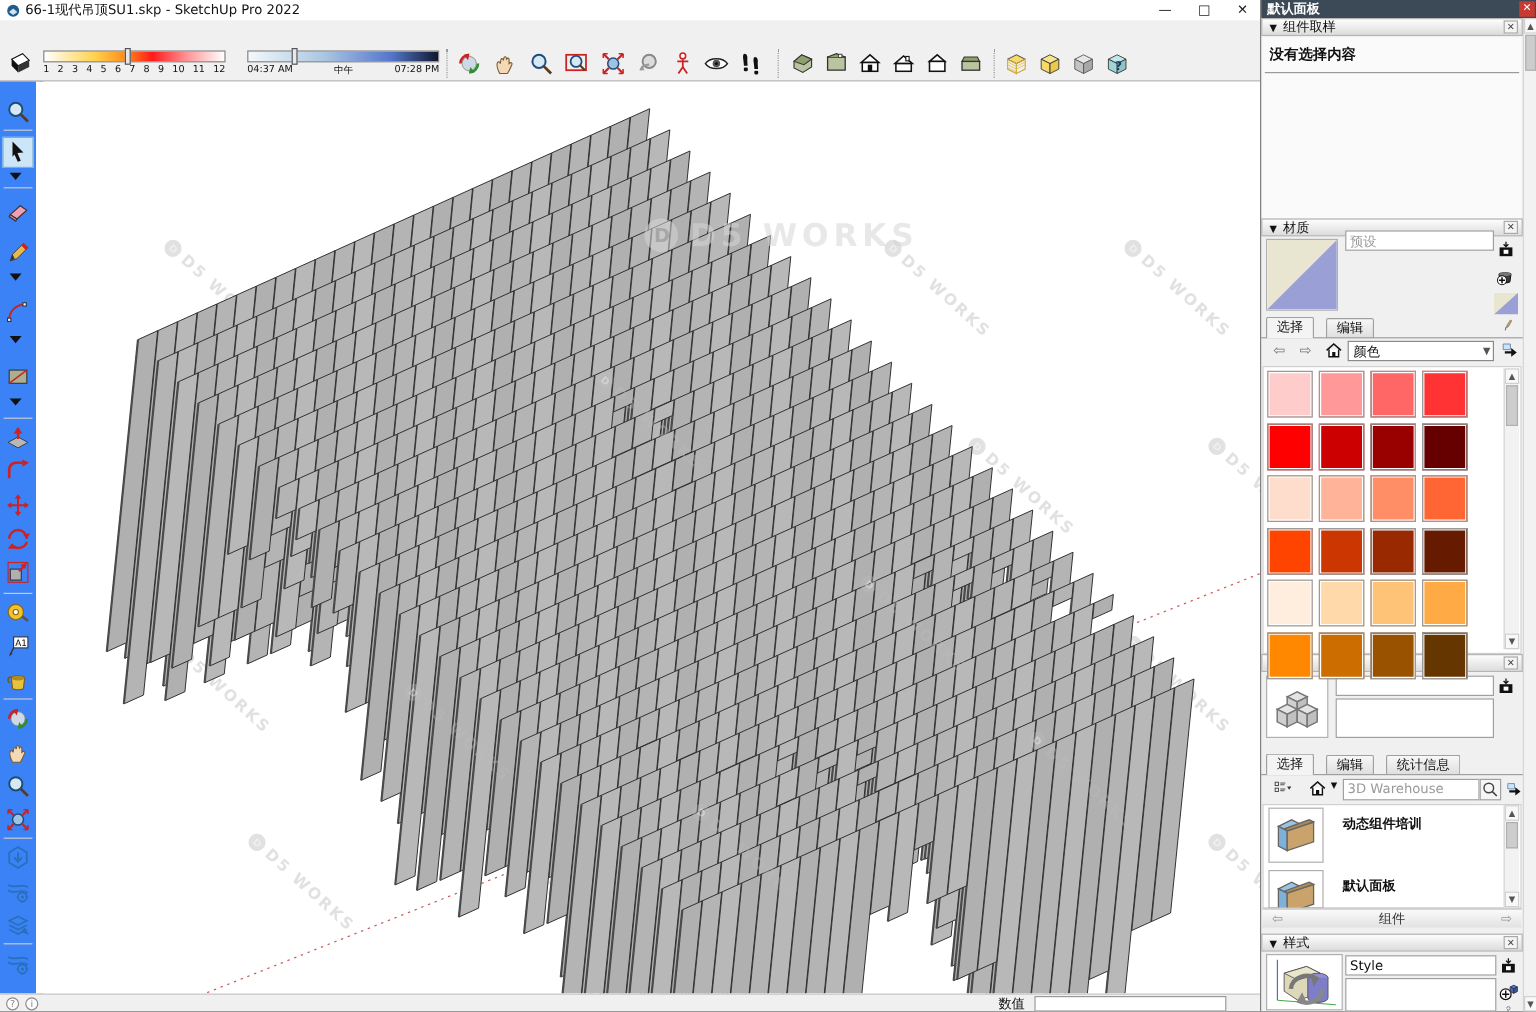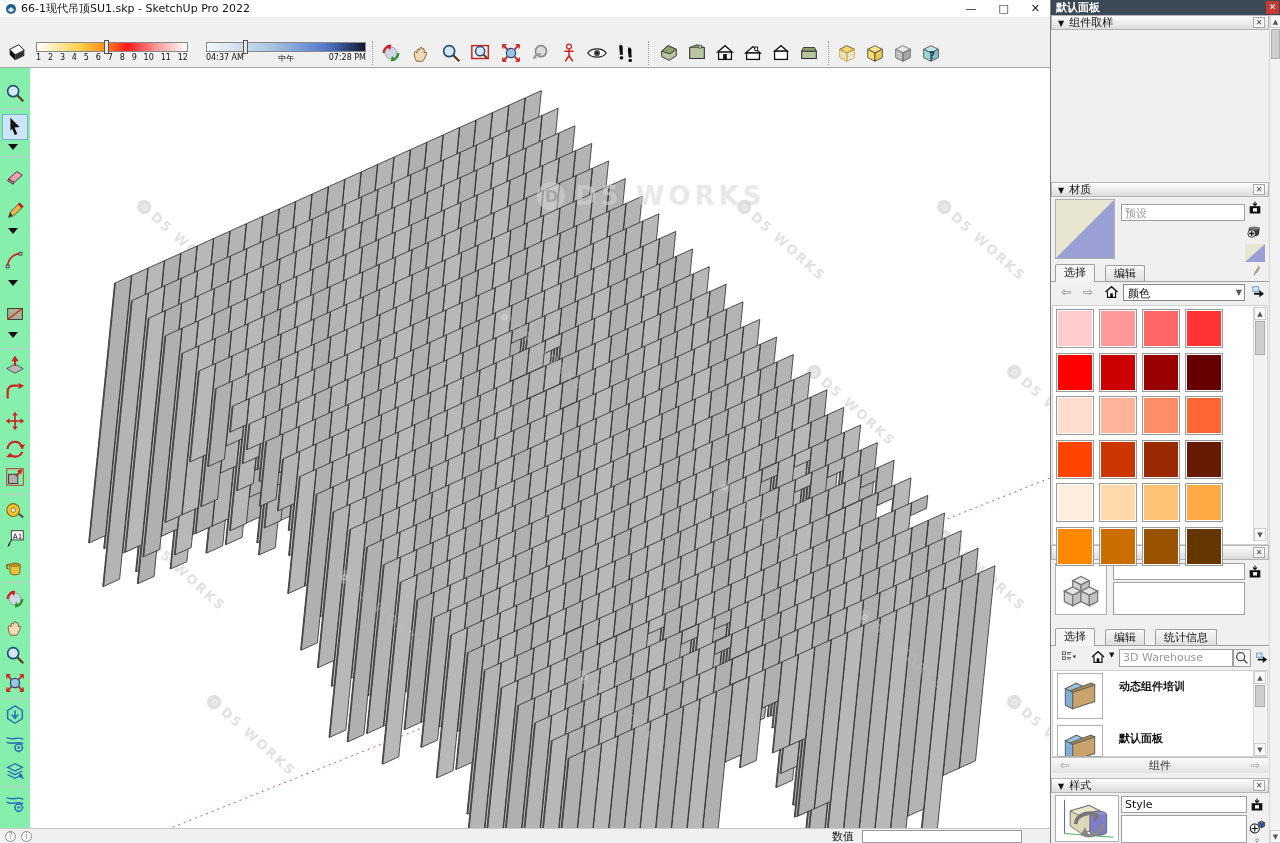--- a/index.html
+++ b/index.html
@@ -20,21 +20,21 @@
   .tbtn svg{width:22px;height:22px;}
   
   #date-slider{position:absolute;left:36px;top:4px;width:152px;height:10px;border:1px solid #888;background:linear-gradient(90deg,#fff,#ffd24d 28%,#ff8c1a 45%,#ff1a1a 60%,#ff9999 80%,#fff);}
   #date-ticks{position:absolute;left:36px;top:15px;width:152px;display:flex;justify-content:space-between;font-size:8px;color:#111;}
   #date-handle{position:absolute;left:104px;top:2px;width:5px;height:14px;background:#e8e8e8;border:1px solid #555;}
   #time-slider{position:absolute;left:206px;top:4px;width:160px;height:10px;border:1px solid #888;background:linear-gradient(90deg,#f4f8fb,#aac6e2 40%,#5577cc 75%,#101830);}
   #time-labels{position:absolute;left:206px;top:15px;width:160px;display:flex;justify-content:space-between;font-size:8px;}
   #time-handle{position:absolute;left:243px;top:2px;width:5px;height:14px;background:#e8e8e8;border:1px solid #555;}
 
   
-  #lefttools{left:0;top:68px;width:36px;height:760px;background:#86efac;border-right:3px solid #6d28d9;}
+  #lefttools{left:0;top:68px;width:36px;height:760px;background:#3b82f6;border-right:3px solid #6d28d9;}
   .ltbtn{position:absolute;left:2px;width:26px;height:26px;display:flex;align-items:center;justify-content:center;}
   .ltbtn svg{width:22px;height:22px;}
   .ltbtn.active{background:#cde6f7;border:1px solid #7ab0d4;}
   .lt-caret{position:absolute;left:8px;width:0;height:0;border-left:5px solid transparent;border-right:5px solid transparent;border-top:6px solid #111;}
   .lt-sep{position:absolute;left:3px;width:24px;border-top:1px solid #c9c9c9;}
 
   
   #viewport{left:30px;top:68px;width:1020px;height:760px;background:#fff;overflow:hidden;}
   #viewport svg{display:block;}
 
@@ -2031,32 +2031,36 @@
     <div class="scroll" style="left:218px;top:15px;width:12px;height:828px">
       <div class="sarr" style="top:0">▲</div>
       <div class="sthumb" style="top:14px;width:9px;height:30px"></div>
       <div class="sarr" style="bottom:0">▼</div>
     </div>
 
     <div class="sec-header" style="top:15px">
       <span class="tri">▼</span><span>组件取样</span>
       <span class="sec-close">✕</span>
     </div>
+    <div class="white-panel" style="left:1px;top:31px;width:216px;height:151px;border:none;background:#fafafa">
+      <div style="padding:6px 6px;font-weight:bold;font-size:12px">没有选择内容</div>
+      <div style="height:1px;background:#999;margin:0 2px"></div>
+    </div>
 
     <div class="sec-header" style="top:182px">
       <span class="tri">▼</span><span>材质</span>
       <span class="sec-close">✕</span>
     </div>
     <div class="thumbbox" style="left:4px;top:199px;width:60px;height:60px">
       <svg viewBox="0 0 60 60" width="58" height="58">
           <rect width="60" height="60" fill="#e8e6d0"></rect>
           <path d="M0 60 L60 0 L60 60 Z" fill="#9a9fd6"></path>
         </svg>
     </div>
-    <div class="field ph" style="left:70px;top:204px;width:124px;height:17px">预设</div>
+    <div class="field ph" style="left:70px;top:192px;width:124px;height:17px">预设</div>
     <div class="iconbtn" style="left:196px;top:199px;width:16px;height:17px">
         <svg viewBox="0 0 24 24">
           <rect x="4" y="10" width="16" height="11" fill="#111"></rect>
           <rect x="9" y="13" width="6" height="5" fill="#fff"></rect>
           <path d="M12 3 L12 8 M9 6 L12 9 L15 6" stroke="#111" stroke-width="1.6" fill="none"></path>
         </svg>
       </div>
     <div class="iconbtn" style="left:194px;top:221px;width:20px;height:20px">
         <svg viewBox="0 0 24 24">
           <path d="M5 9 C5 7 17 7 17 9 L16 16 C16 18 6 18 6 16 Z" fill="#3a3a3a" stroke="#111"></path>

